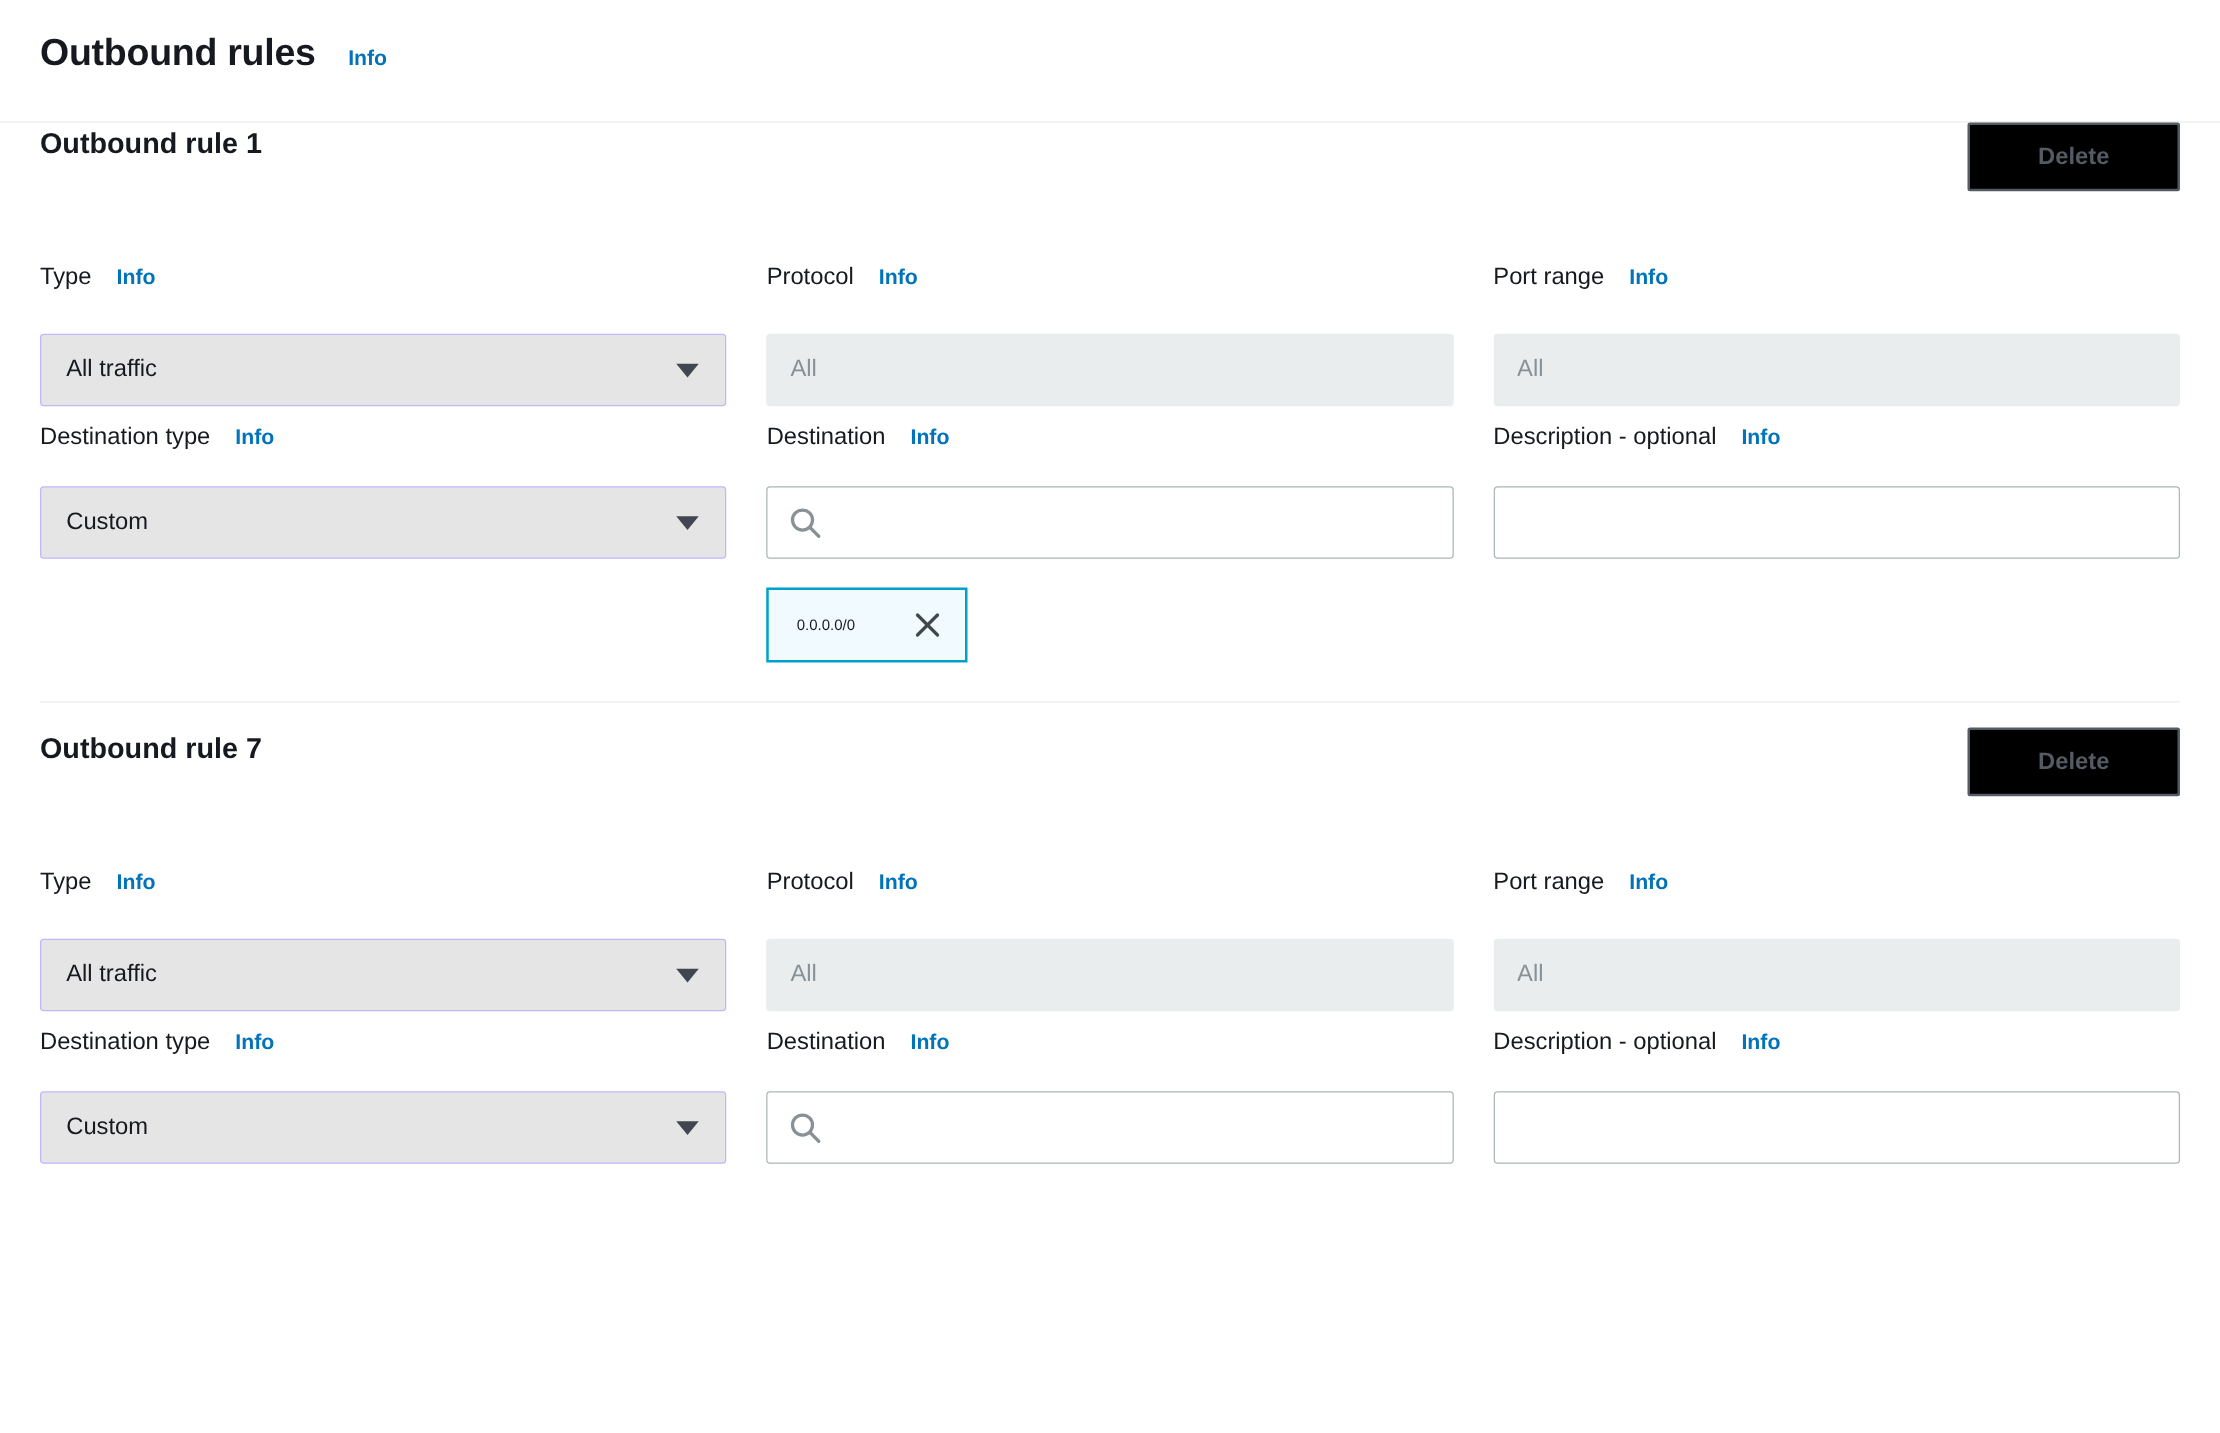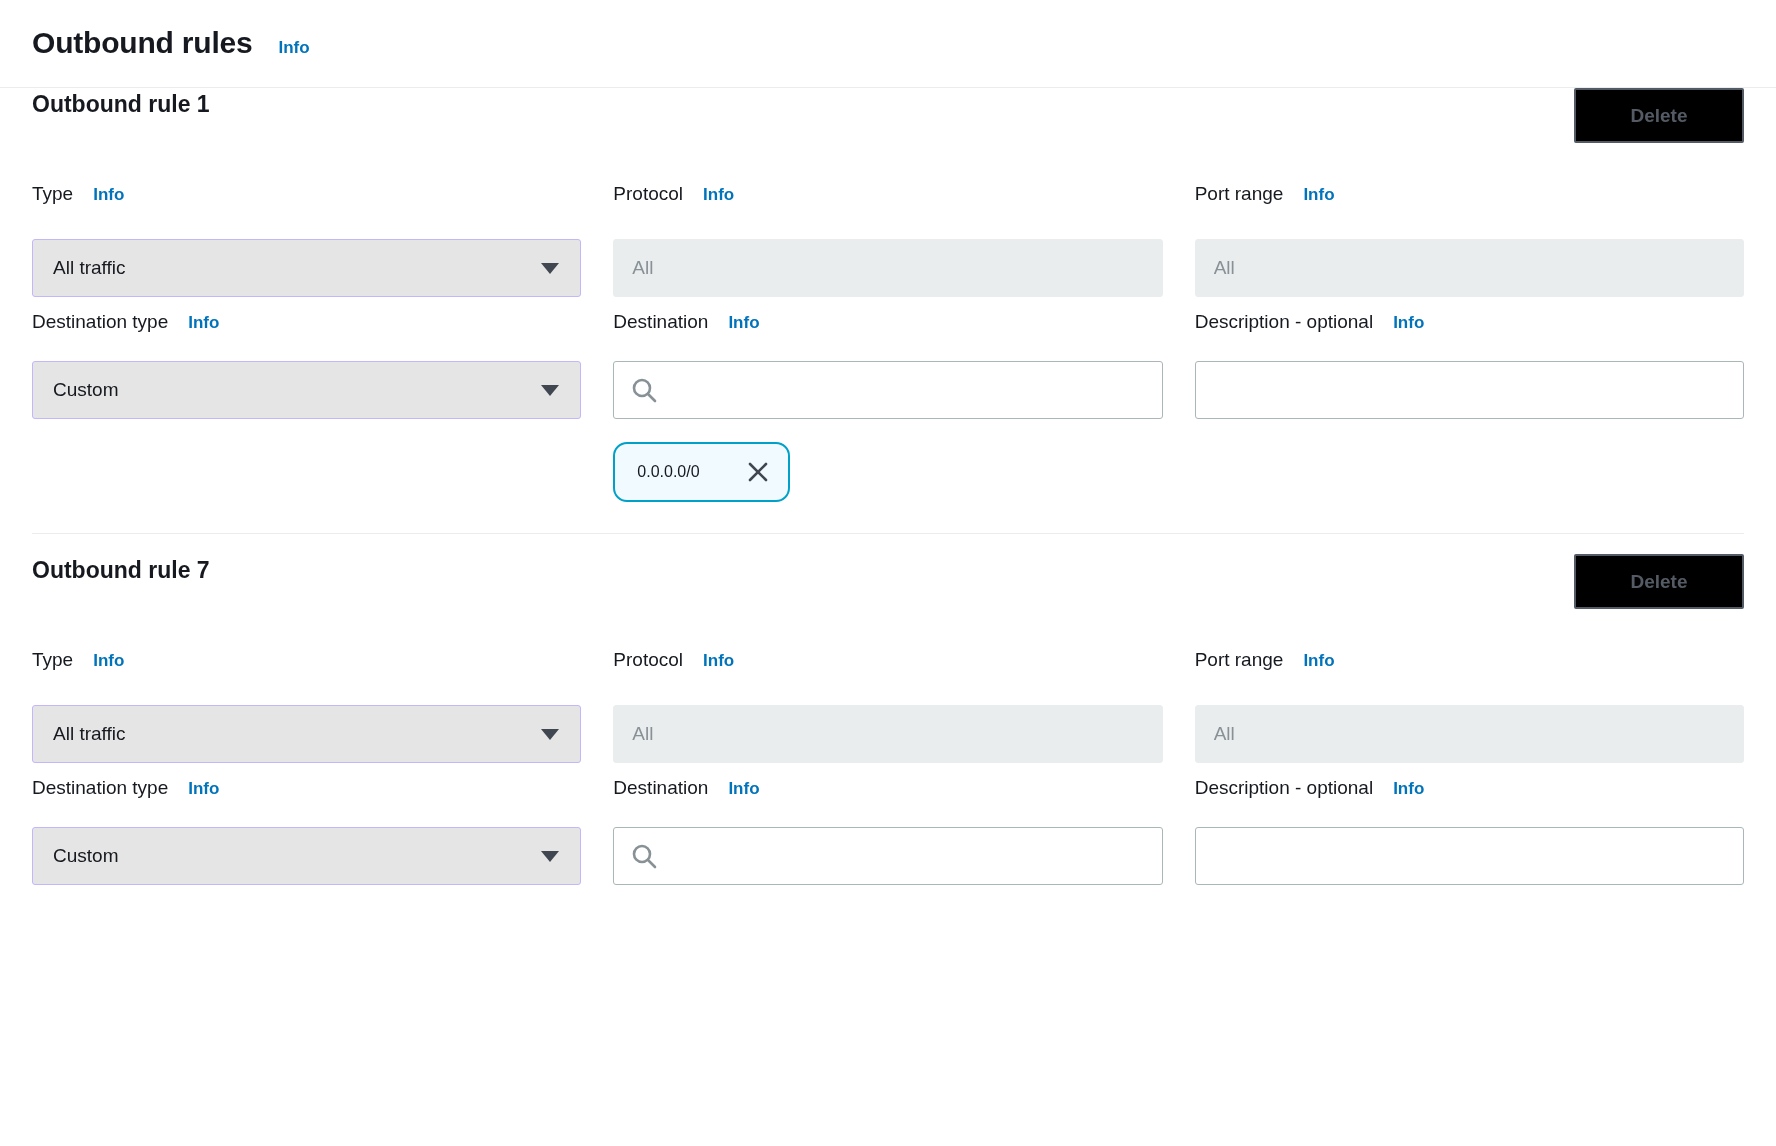--- a/index.html
+++ b/index.html
@@ -6,21 +6,21 @@
   html, body { background: #ffffff; }
   body {
     width: 1776px; height: 1146px;
     font-family: "Liberation Sans", "DejaVu Sans", sans-serif;
     color: #16191f;
     overflow: hidden;
   }
 
   
   .panel-header {
-    padding: 26px 32px 27px 32px;
+    padding: 26px 32px 37px 32px;
     border-bottom: 1px solid #eaeded;
     display: flex; align-items: baseline;
   }
   .panel-title { font-size: 30px; font-weight: 700; letter-spacing: -0.2px; }
   .info-link {
     color: #0073bb; font-weight: 700; font-size: 17px;
     text-decoration: none; cursor: pointer;
   }
   .panel-header .info-link { margin-left: 26px; }
 
@@ -42,21 +42,21 @@
     font-size: 19px; font-weight: 700;
     height: 55px; min-width: 170px;
     padding: 0 30px;
     cursor: pointer;
   }
 
   .grid {
     display: grid;
     grid-template-columns: 1fr 1fr 1fr;
     column-gap: 32px;
-    margin-top: 40px;
+    margin-top: 58px;
   }
   .cell { }
   .cell.row2 { margin-top: 14px; }
   .cell.row3 { margin-top: 23px; grid-column: 2; }
 
   .label-row { display: flex; align-items: baseline; height: 26px; margin-bottom: 30px; }
   .cell.row2 .label-row { margin-bottom: 24px; }
   .field-label { font-size: 19px; color: #16191f; }
   .label-row .info-link { margin-left: 20px; font-size: 17px; }
 
@@ -103,23 +103,23 @@
     position: absolute; left: 18px; top: 50%;
     width: 26px; height: 26px; margin-top: -13px;
     pointer-events: none;
   }
 
   .chip {
     display: inline-flex; align-items: center;
     height: 60px;
     background: #f1faff;
     border: 2px solid #00a1c9;
-    border-radius: 14px;
+    border-radius: 0;
     padding: 0 18px 0 22px;
-    font-size: 16px; color: #16191f;
+    font-size: 12px; color: #16191f;
   }
   .chip .chip-remove {
     margin-left: 46px;
     width: 24px; height: 24px;
     cursor: pointer;
     display: inline-flex;
   }
 
   .rule-divider {
     border: none;

